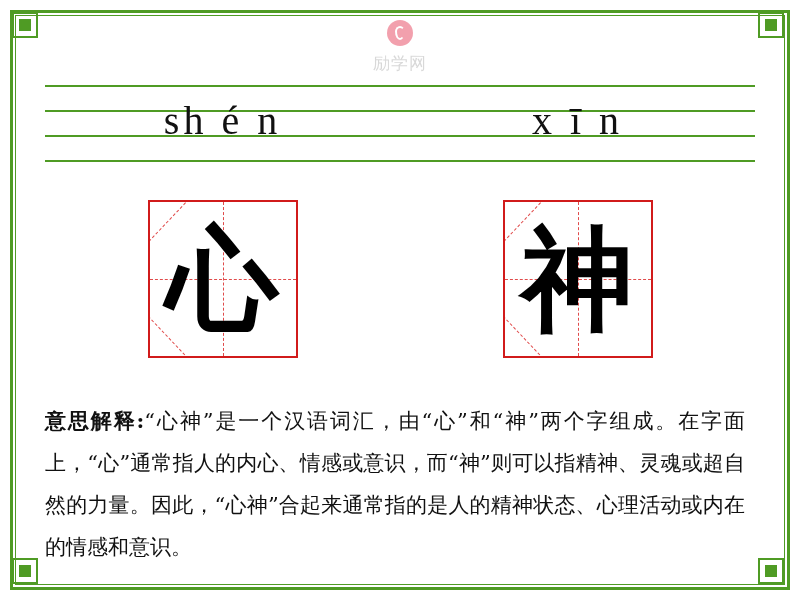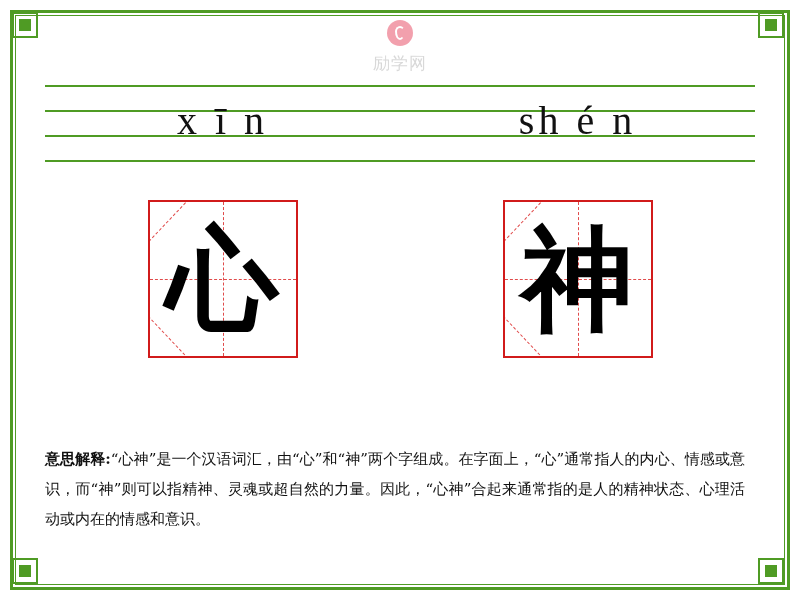--- a/index.html
+++ b/index.html
@@ -226,25 +226,24 @@
     font-weight: 600;
   }
 
   
   .explain {
     position: absolute;
     left: 45px;
     top: 400px;
     width: 700px;
     font-family: "DejaVu Serif", serif;
-    font-size: 15px;
-    line-height: 30px;
+    font-size: 21px;
+    line-height: 42px;
     color: #111111;
     text-align: justify;
-    margin-top: 44px;
   }
   .explain .label {
     font-weight: bold;
   }
 </style>
 </head>
 <body>
 
 <div class="page">
 
@@ -275,24 +274,24 @@
 
   <div class="pinyin-area">
     <div class="staff">
       <div class="staff-line l1"></div>
       <div class="staff-line l2"></div>
       <div class="staff-line l3"></div>
       <div class="staff-line l4"></div>
     </div>
     <div class="pinyin-row">
       <div class="pinyin-cell">
-        <span class="pinyin-text">x ī n</span>
+        <span class="pinyin-text">sh é n</span>
       </div>
       <div class="pinyin-cell">
-        <span class="pinyin-text">sh é n</span>
+        <span class="pinyin-text">x ī n</span>
       </div>
     </div>
   </div>
 
   <div class="chars-area">
     <div class="char-cell">
       <div class="tian-box">
         <div class="gl">
           <div class="hline"></div>
           <div class="vline"></div>

